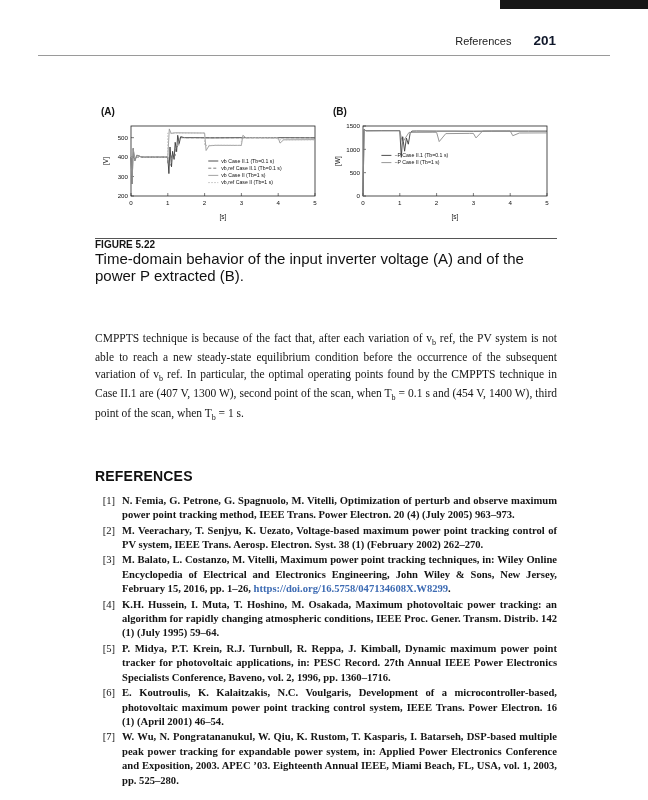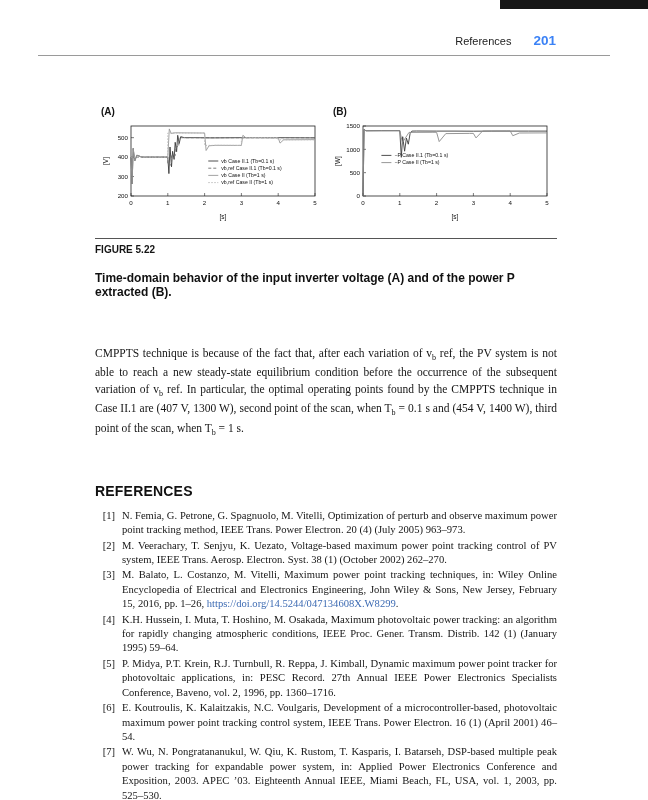--- a/index.html
+++ b/index.html
@@ -6,34 +6,34 @@
   body {
     width:648px; height:800px; background:#ffffff; position:relative; overflow:hidden;
     font-family:"Liberation Serif", serif; color:#151515;
   }
   .topbar { position:absolute; top:0; right:0; width:148px; height:9px; background:#161616; }
   .pagehead {
     margin:31px 38px 0 38px; padding:0 54px 6px 0; border-bottom:1px solid #9a9a9a;
     text-align:right; font-family:"Liberation Sans", sans-serif;
   }
   .pagehead .sec { font-size:11px; margin-right:22px; color:#222; }
-  .pagehead .num { font-size:13.5px; font-weight:700; color:#3b82f6; }
+  .pagehead .num { font-size:13.5px; font-weight:700; color:#0f172a; }
   .content { margin-left:95px; width:462px; }
   .figure { margin-top:50px; }
   .charts { display:flex; gap:12px; padding-left:6px; }
   .panel-label { font-family:"Liberation Sans", sans-serif; font-weight:700; font-size:10px; margin-bottom:1px; }
-  .figcap { margin-top:12px; border-top:1px solid #555; padding-top:5px; font-family:"Liberation Sans", sans-serif; }
+  .figcap { margin-top:12px; border-top:1px solid #555; font-family:"Liberation Sans", sans-serif; }
   .figno { font-weight:700; font-size:10px; }
-  .captext { font-size:12px; margin-top:16px; color:#111;font-weight:bold; }
+  .captext { font-size:15px; margin-top:0; color:#111; }
   .para { margin:46px 0 0 0; font-size:11.5px; line-height:1.48; text-align:justify; }
   sub { font-size:70%; }
   .refs-head { margin:44px 0 10px 0; font-family:"Liberation Sans", sans-serif; font-size:14px; font-weight:700; letter-spacing:0.2px; color:#111; }
   .ref-item { display:flex; font-size:10.6px; line-height:1.36; text-align:justify; margin-bottom:1px; }
   .ref-num { flex:0 0 20px; text-align:right; }
-  .ref-text { flex:1; padding-left:7px; }
+  .ref-text { flex:1; padding-left:7px;font-weight:bold; }
   .doi-link { color:#3d6bb3; cursor:pointer; }
 </style>
 </head>
 <body>
 
 <div class="page">
   <div class="topbar"></div>
 
   <div class="pagehead">
     <span class="sec">References</span><span class="num">201</span>
@@ -128,38 +128,38 @@
 
     <h2 class="refs-head">REFERENCES</h2>
 
     <div class="ref-list">
       <div class="ref-item">
         <span class="ref-num">[1]</span>
         <span class="ref-text">N. Femia, G. Petrone, G. Spagnuolo, M. Vitelli, Optimization of perturb and observe maximum power point tracking method, IEEE Trans. Power Electron. 20 (4) (July 2005) 963–973.</span>
       </div>
       <div class="ref-item">
         <span class="ref-num">[2]</span>
-        <span class="ref-text">M. Veerachary, T. Senjyu, K. Uezato, Voltage-based maximum power point tracking control of PV system, IEEE Trans. Aerosp. Electron. Syst. 38 (1) (October 2002) 262–270.</span>
+        <span class="ref-text">M. Veerachary, T. Senjyu, K. Uezato, Voltage-based maximum power point tracking control of PV system, IEEE Trans. Aerosp. Electron. Syst. 38 (1) (February 2002) 262–270.</span>
       </div>
       <div class="ref-item">
         <span class="ref-num">[3]</span>
-        <span class="ref-text">M. Balato, L. Costanzo, M. Vitelli, Maximum power point tracking techniques, in: Wiley Online Encyclopedia of Electrical and Electronics Engineering, John Wiley &amp; Sons, New Jersey, February 15, 2016, pp. 1–26, <span class="doi-link">https://doi.org/14.5244/047134608X.W8299</span>.</span>
+        <span class="ref-text">M. Balato, L. Costanzo, M. Vitelli, Maximum power point tracking techniques, in: Wiley Online Encyclopedia of Electrical and Electronics Engineering, John Wiley &amp; Sons, New Jersey, February 15, 2016, pp. 1–26, <span class="doi-link">https://doi.org/16.5758/047134608X.W8299</span>.</span>
       </div>
       <div class="ref-item">
         <span class="ref-num">[4]</span>
-        <span class="ref-text">K.H. Hussein, I. Muta, T. Hoshino, M. Osakada, Maximum photovoltaic power tracking: an algorithm for rapidly changing atmospheric conditions, IEEE Proc. Gener. Transm. Distrib. 142 (1) (January 1995) 59–64.</span>
+        <span class="ref-text">K.H. Hussein, I. Muta, T. Hoshino, M. Osakada, Maximum photovoltaic power tracking: an algorithm for rapidly changing atmospheric conditions, IEEE Proc. Gener. Transm. Distrib. 142 (1) (July 1995) 59–64.</span>
       </div>
       <div class="ref-item">
         <span class="ref-num">[5]</span>
         <span class="ref-text">P. Midya, P.T. Krein, R.J. Turnbull, R. Reppa, J. Kimball, Dynamic maximum power point tracker for photovoltaic applications, in: PESC Record. 27th Annual IEEE Power Electronics Specialists Conference, Baveno, vol. 2, 1996, pp. 1360–1716.</span>
       </div>
       <div class="ref-item">
         <span class="ref-num">[6]</span>
         <span class="ref-text">E. Koutroulis, K. Kalaitzakis, N.C. Voulgaris, Development of a microcontroller-based, photovoltaic maximum power point tracking control system, IEEE Trans. Power Electron. 16 (1) (April 2001) 46–54.</span>
       </div>
       <div class="ref-item">
         <span class="ref-num">[7]</span>
-        <span class="ref-text">W. Wu, N. Pongratananukul, W. Qiu, K. Rustom, T. Kasparis, I. Batarseh, DSP-based multiple peak power tracking for expandable power system, in: Applied Power Electronics Conference and Exposition, 2003. APEC ’03. Eighteenth Annual IEEE, Miami Beach, FL, USA, vol. 1, 2003, pp. 525–530.</span>
+        <span class="ref-text">W. Wu, N. Pongratananukul, W. Qiu, K. Rustom, T. Kasparis, I. Batarseh, DSP-based multiple peak power tracking for expandable power system, in: Applied Power Electronics Conference and Exposition, 2003. APEC ’03. Eighteenth Annual IEEE, Miami Beach, FL, USA, vol. 1, 2003, pp. 525–280.</span>
       </div>
     </div>
 
   </div>
 </div>
 
 </body></html>

